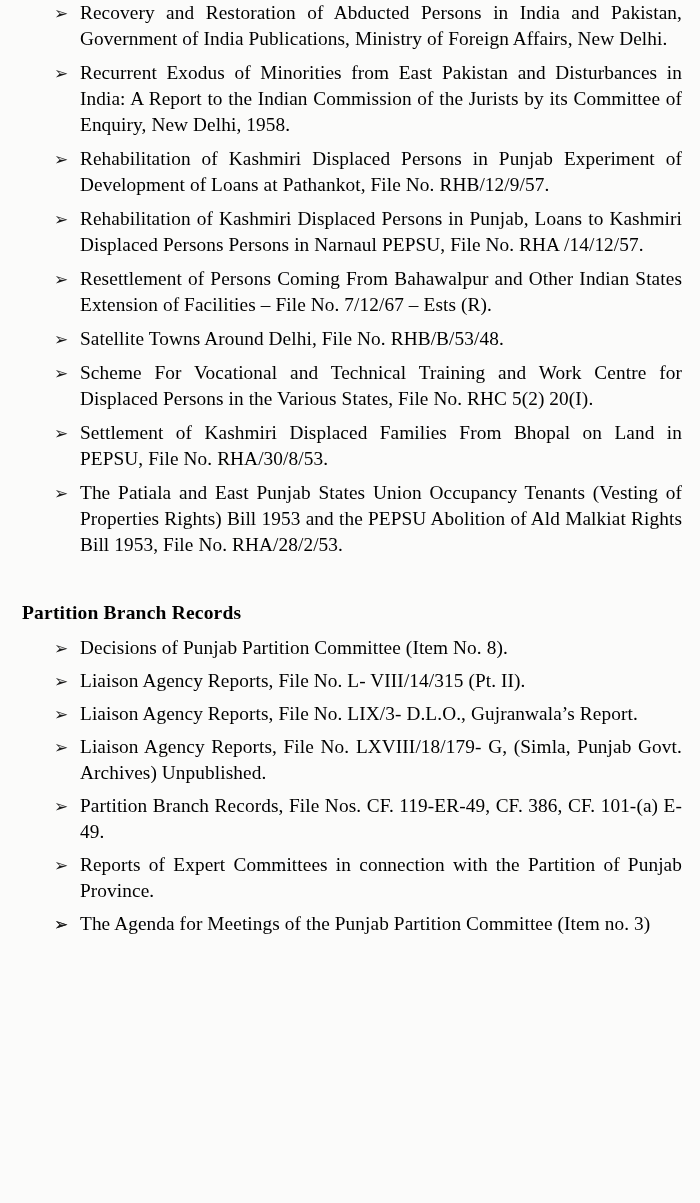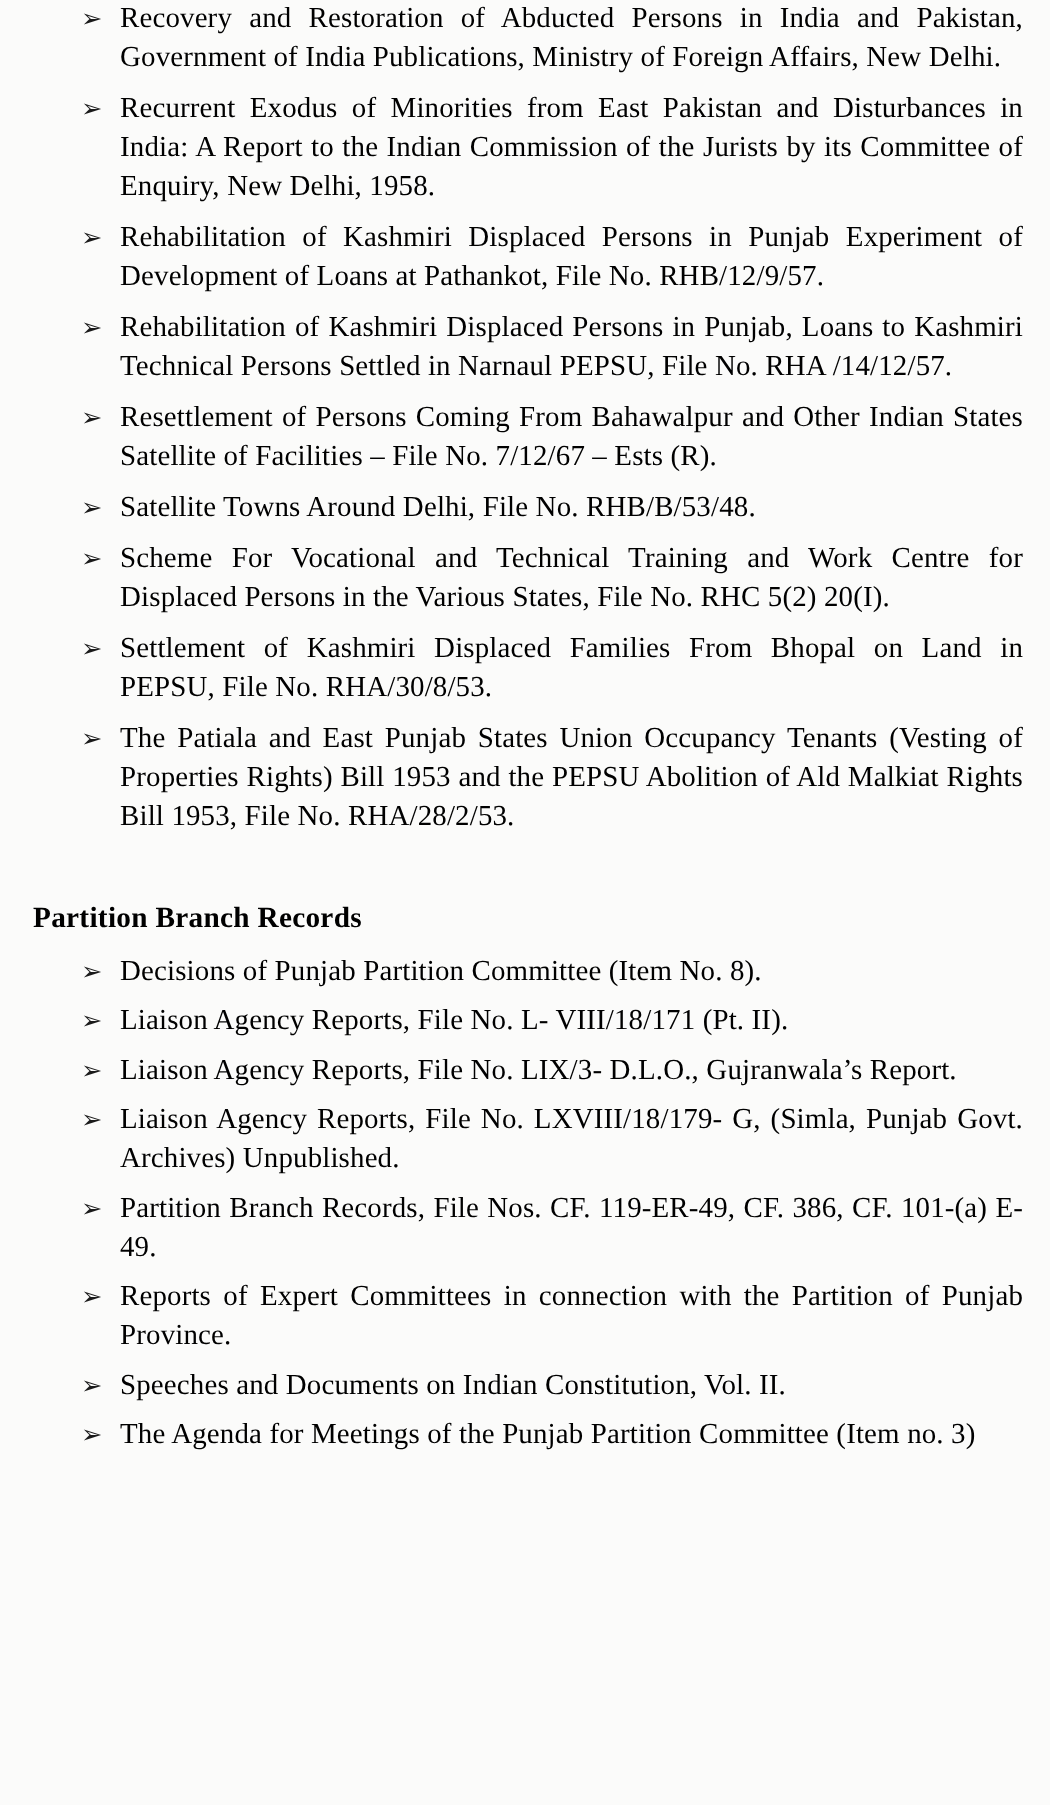--- a/index.html
+++ b/index.html
@@ -123,26 +123,26 @@
         <span class="txt"><span class="it">Recurrent Exodus of Minorities from East Pakistan and Disturbances in India: A Report to the Indian Commission of the Jurists by its Committee of Enquiry</span><span class="ro">, New Delhi, 1958.</span></span>
       </li>
 
       <li class="entry">
         <span class="bullet">➢</span>
         <span class="txt"><span class="it">Rehabilitation of Kashmiri Displaced Persons in Punjab Experiment of Development of Loans at Pathankot,</span><span class="ro"> File No. RHB/12/9/57.</span></span>
       </li>
 
       <li class="entry">
         <span class="bullet">➢</span>
-        <span class="txt"><span class="it">Rehabilitation of Kashmiri Displaced Persons in Punjab, Loans to Kashmiri Technical Persons Settled in Narnaul PEPSU,</span><span class="ro"> File No. RHA /14/12/57.</span></span>
-      </li>
-
-      <li class="entry">
-        <span class="bullet">➢</span>
-        <span class="txt"><span class="it">Resettlement of Persons Coming From Bahawalpur and Other Indian States Satellite of Facilities</span><span class="ro"> – File No. 7/12/67 – Ests (R).</span></span>
+        <span class="txt"><span class="it">Rehabilitation of Kashmiri Displaced Persons in Punjab, Loans to Kashmiri Displaced Persons Persons in Narnaul PEPSU,</span><span class="ro"> File No. RHA /14/12/57.</span></span>
+      </li>
+
+      <li class="entry">
+        <span class="bullet">➢</span>
+        <span class="txt"><span class="it">Resettlement of Persons Coming From Bahawalpur and Other Indian States Extension of Facilities</span><span class="ro"> – File No. 7/12/67 – Ests (R).</span></span>
       </li>
 
       <li class="entry">
         <span class="bullet">➢</span>
         <span class="txt"><span class="it">Satellite Towns Around Delhi,</span><span class="ro"> File No. RHB/B/53/48.</span></span>
       </li>
 
       <li class="entry">
         <span class="bullet">➢</span>
         <span class="txt"><span class="it">Scheme For Vocational and Technical Training and Work Centre for Displaced Persons in the Various States,</span><span class="ro"> File No. RHC 5(2) 20(I).</span></span>
@@ -166,21 +166,21 @@
     <div class="gap-after-heading"></div>
 
     <ul class="biblio-list group-2">
       <li class="entry">
         <span class="bullet">➢</span>
         <span class="txt"><span class="it">Decisions of Punjab Partition Committee</span><span class="ro"> (Item No. 8).</span></span>
       </li>
 
       <li class="entry">
         <span class="bullet">➢</span>
-        <span class="txt"><span class="it">Liaison Agency Reports</span><span class="ro">, File No. L- VIII/18/171 (Pt. II).</span></span>
+        <span class="txt"><span class="it">Liaison Agency Reports</span><span class="ro">, File No. L- VIII/14/315 (Pt. II).</span></span>
       </li>
 
       <li class="entry">
         <span class="bullet">➢</span>
         <span class="txt"><span class="it">Liaison Agency Reports</span><span class="ro">, File No. LIX/3- D.L.O., Gujranwala’s Report.</span></span>
       </li>
 
       <li class="entry">
         <span class="bullet">➢</span>
         <span class="txt"><span class="it">Liaison Agency Reports</span><span class="ro">, File No. LXVIII/18/179- G, (Simla, Punjab Govt. Archives) Unpublished.</span></span>
@@ -191,21 +191,20 @@
         <span class="txt"><span class="it">Partition Branch Records</span><span class="ro">, File Nos. CF. 119-ER-49, CF. 386, CF. 101-(a) E-49.</span></span>
       </li>
 
       <li class="entry">
         <span class="bullet">➢</span>
         <span class="txt"><span class="it">Reports of Expert Committees in connection with the Partition of Punjab Province.</span></span>
       </li>
 
       <li class="entry">
         <span class="bullet">➢</span>
-        <span class="txt"><span class="it">Speeches and Documents on Indian Constitution</span><span class="ro">, Vol. II.</span></span>
       </li>
 
       <li class="entry">
         <span class="bullet">➢</span>
         <span class="txt"><span class="it">The Agenda for Meetings of the Punjab Partition Committee</span><span class="ro"> (Item no. 3)</span></span>
       </li>
     </ul>
 
   </div>
 

